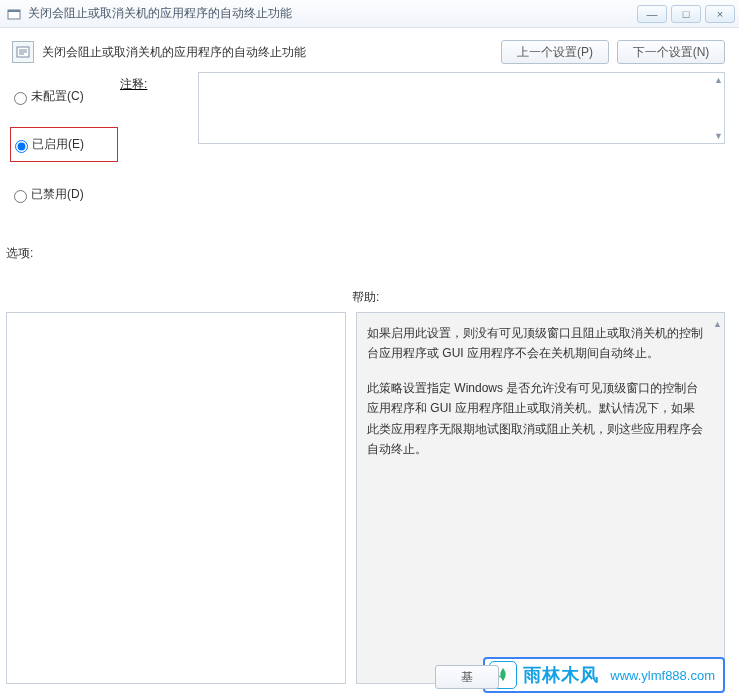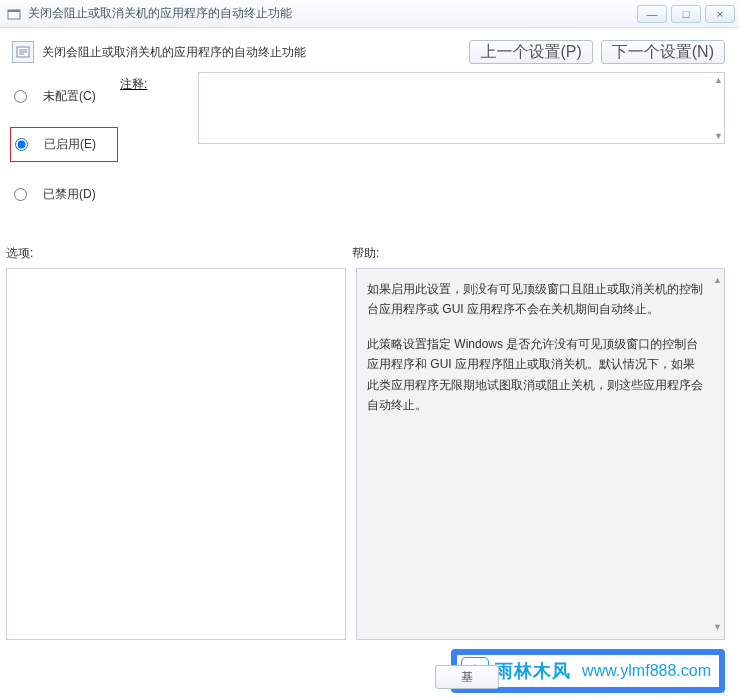--- a/index.html
+++ b/index.html
@@ -62,37 +62,37 @@
     color: #333;
   }
   .navbtn {
     min-width: 108px;
     height: 24px;
     border: 1px solid #b5c3d1;
     background: linear-gradient(#fcfdff, #eef2f7);
     color: #555;
     border-radius: 3px;
     padding: 0 10px;
-    font-size: 16px;
+    font-size: 12px;
     cursor: pointer;
   }
   
   .upper {
     display: flex;
     padding: 0 14px 10px 14px;
     gap: 6px;
   }
   .radios {
     width: 100px;
     padding-top: 8px;
   }
   .radioitem {
     display: flex;
-    align-items: center;
-    gap: 16px;
+    align-items: flex-end;
+    gap: 4px;
     margin: 8px 0 22px 0;
     color: #333;
   }
   .radioitem input { margin: 0; }
   .radio-highlight {
     border: 1px solid #d02a2a;
     padding: 8px 4px;
     margin: 6px -4px 24px -4px;
   }
   .fields {
@@ -132,21 +132,21 @@
     padding: 4px 6px;
     color: #444;
   }
   .labelsrow {
     display: flex;
     padding: 10px 14px 6px 6px;
     color: #333;
     justify-content: flex-end;
   }
   .labelsrow .lbl-left { width: 346px; }
-  .labelsrow .lbl-right { flex: 1; }
+  .labelsrow .lbl-right { flex: 1; margin-top: 44px; }
   
   .lower {
     display: flex;
     padding: 0 14px 0 6px;
     gap: 10px;
     height: 372px;
   }
   .panel {
     border: 1px solid #c7d0db;
     background: #fff;
@@ -187,42 +187,42 @@
     background: linear-gradient(#fcfdff, #eef2f7);
     text-align: center;
     line-height: 22px;
     color: #555;
   }
   .watermark {
     display: flex;
     align-items: center;
     gap: 6px;
     background: #fff;
-    border: 6px solid #3b82f6;
+    border: 2px solid #3b82f6;
     border-radius: 4px;
     padding: 2px 8px 2px 4px;
     position: absolute;
     right: 14px;
     bottom: 6px;
   }
   .wm-logo {
     width: 28px; height: 28px;
     border: 1px solid #15a1e6;
     border-radius: 5px;
     display: flex; align-items: center; justify-content: center;
     background: #fff;
   }
   .wm-text1 {
     font-weight: bold;
     font-size: 18px;
     color: #15a1e6;
     letter-spacing: 1px;
   }
   .wm-text2 {
-    font-size: 16px;
+    font-size: 13px;
     color: #15a1e6;
     margin-left: 5px;
   }
 </style>
 </head>
 <body>
 
 <div class="titlebar">
   <span class="appicon">
     <svg width="14" height="14" viewBox="0 0 14 14">

